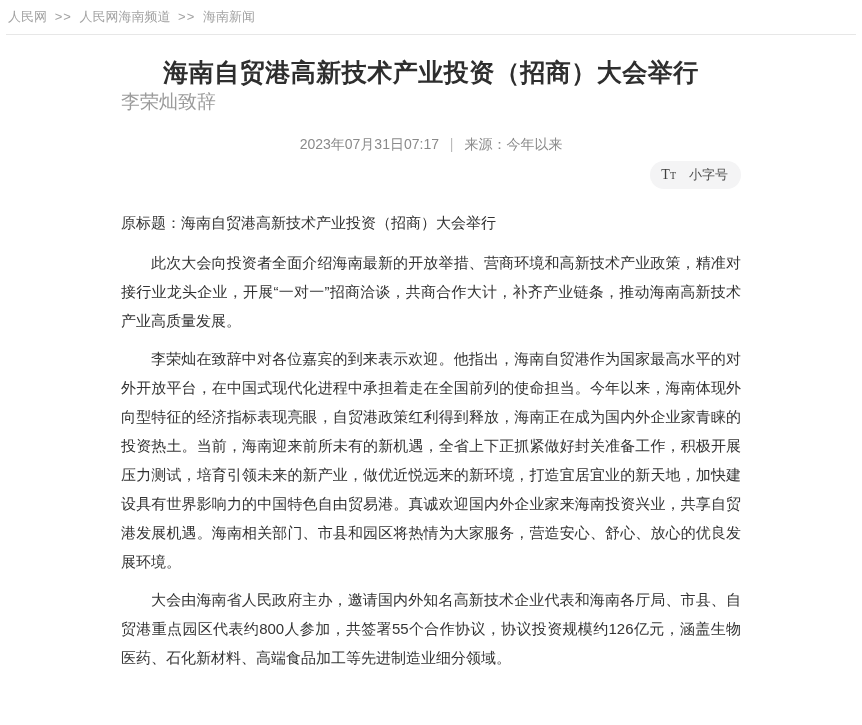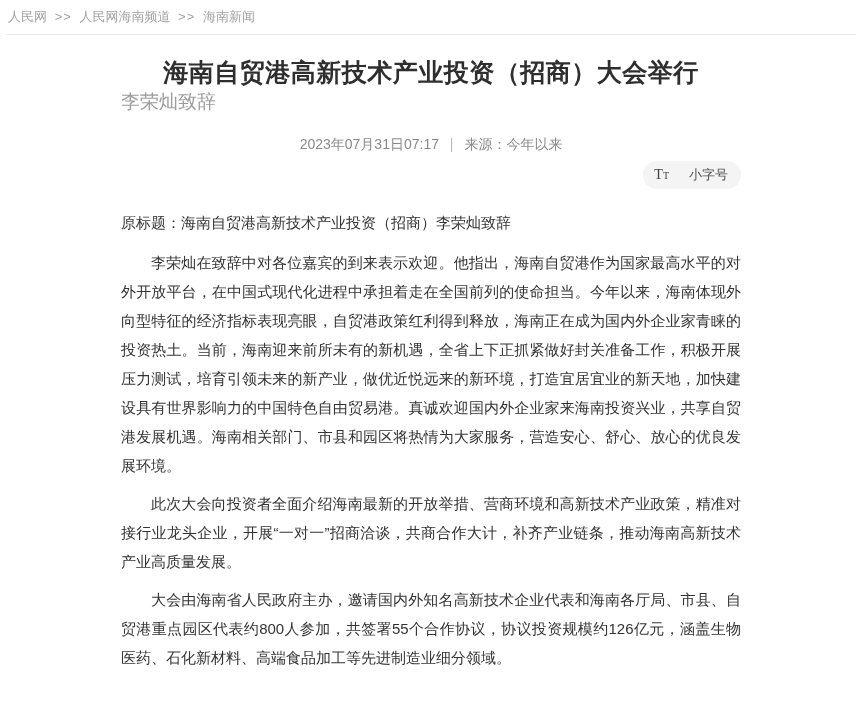--- a/index.html
+++ b/index.html
@@ -54,21 +54,21 @@
     font-size: 14px;
     color: #8a8a8a;
   }
   .meta .meta-sep { margin: 0 7px; color: #bbb; }
   .meta a.source { color: #8a8a8a; text-decoration: none; cursor: pointer; }
 
   .toolbar { margin-top: 7px; text-align: right; }
   .fontsize {
     display: inline-flex;
     align-items: center;
-    gap: 20px;
+    gap: 13px;
     border: none;
     background: #f4f4f5;
     border-radius: 14px;
     padding: 5px 13px 5px 11px;
     font-size: 13px;
     color: #4c4c4c;
     cursor: pointer;
     font-family: "Liberation Sans", "DejaVu Sans", sans-serif;
   }
   .fontsize .tt { font-family: "Liberation Serif", "DejaVu Serif", serif; color: #3f3f3f; }
@@ -115,21 +115,21 @@
     </div>
 
     <div class="toolbar">
       <button class="fontsize">
         <span class="tt"><span class="t1">T</span><span class="t2">T</span></span>
         <span>小字号</span>
       </button>
     </div>
 
     <div class="article">
-      <p class="noindent">原标题：海南自贸港高新技术产业投资（招商）李荣灿致辞</p>
+      <p class="noindent">原标题：海南自贸港高新技术产业投资（招商）大会举行</p>
+      <p>此次大会向投资者全面介绍海南最新的开放举措、营商环境和高新技术产业政策，精准对接行业龙头企业，开展“一对一”招商洽谈，共商合作大计，补齐产业链条，推动海南高新技术产业高质量发展。</p>
       <p>李荣灿在致辞中对各位嘉宾的到来表示欢迎。他指出，海南自贸港作为国家最高水平的对外开放平台，在中国式现代化进程中承担着走在全国前列的使命担当。今年以来，海南体现外向型特征的经济指标表现亮眼，自贸港政策红利得到释放，海南正在成为国内外企业家青睐的投资热土。当前，海南迎来前所未有的新机遇，全省上下正抓紧做好封关准备工作，积极开展压力测试，培育引领未来的新产业，做优近悦远来的新环境，打造宜居宜业的新天地，加快建设具有世界影响力的中国特色自由贸易港。真诚欢迎国内外企业家来海南投资兴业，共享自贸港发展机遇。海南相关部门、市县和园区将热情为大家服务，营造安心、舒心、放心的优良发展环境。</p>
-      <p>此次大会向投资者全面介绍海南最新的开放举措、营商环境和高新技术产业政策，精准对接行业龙头企业，开展“一对一”招商洽谈，共商合作大计，补齐产业链条，推动海南高新技术产业高质量发展。</p>
       <p>大会由海南省人民政府主办，邀请国内外知名高新技术企业代表和海南各厅局、市县、自贸港重点园区代表约800人参加，共签署55个合作协议，协议投资规模约126亿元，涵盖生物医药、石化新材料、高端食品加工等先进制造业细分领域。</p>
 
     </div>
 
   </div>
 </div>
 
 </body></html>

